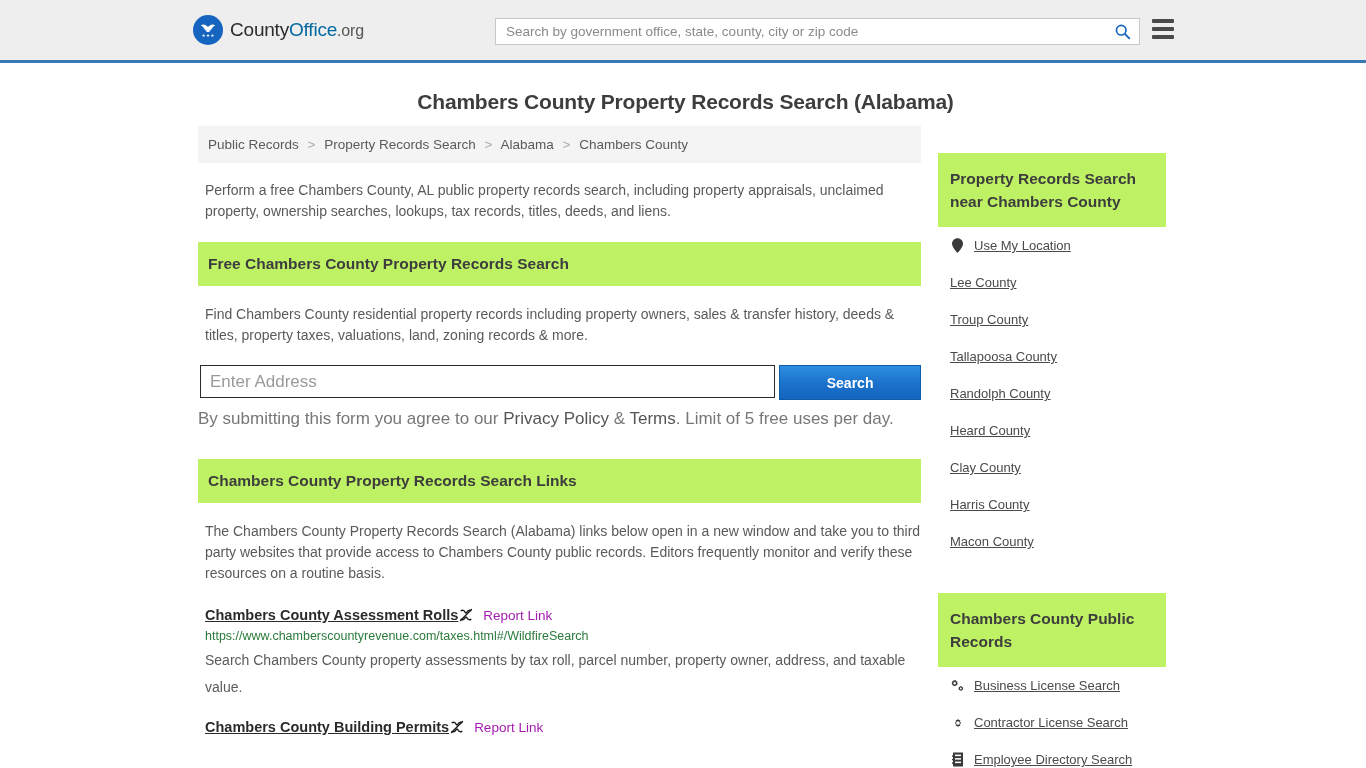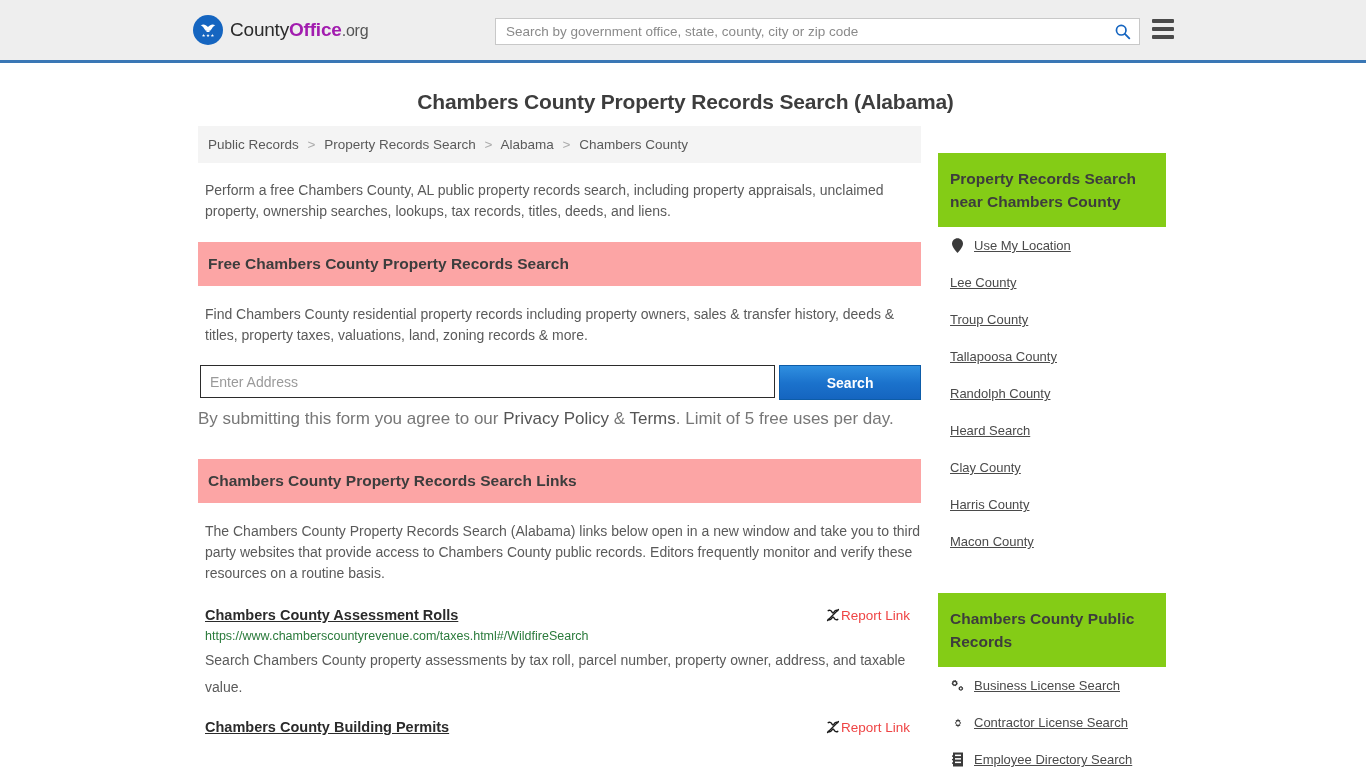--- a/index.html
+++ b/index.html
@@ -36,21 +36,21 @@
     justify-content: center;
     flex-shrink: 0;
   }
   .logo-text {
     margin-left: 7px;
     font-size: 19px;
     letter-spacing: -0.2px;
     color: #2b2b2b;
     white-space: nowrap;
   }
-  .logo-text .bold { font-weight: bold; color: #a21caf; }
+  .logo-text .bold { font-weight: normal; color: #0369a1; }
   .logo-text .dim { color: #555555; font-size: 16px; }
 
   .search-shell {
     position: absolute;
     left: 495px;
     top: 18px;
     width: 645px;
     height: 27px;
     background: #ffffff;
     border: 1px solid #c8c8c8;
@@ -121,21 +121,21 @@
   .breadcrumb .sep { color: #aaaaaa; margin: 0 5px; }
 
   .intro {
     font-size: 14px;
     line-height: 21px;
     color: #5a5a5a;
     margin: 17px 0 20px 7px;
   }
 
   .section-head {
-    background: #fca5a5;
+    background: #bef264;
     padding: 13px 10px;
     font-size: 15.5px;
     font-weight: bold;
     color: #3d3d3d;
   }
 
   .body-text {
     font-size: 14px;
     line-height: 21px;
     color: #5a5a5a;
@@ -147,21 +147,21 @@
   .form-row {
     display: flex;
     margin: 19px 0 0 2px;
     width: 721px;
   }
   .addr-input {
     width: 576px;
     height: 33px;
     border: 1px solid #2b2b2b;
     font-family: "Liberation Sans", sans-serif;
-    font-size: 14px;
+    font-size: 17px;
     color: #333333;
     padding: 0 9px;
     outline: none;
     background: #ffffff;
   }
   .addr-input::placeholder { color: #9a9a9a; }
   .submit-btn {
     width: 142px;
     height: 35px;
     margin-left: 4px;
@@ -180,54 +180,55 @@
     margin: 9px 2px 0 0;
     width: 721px;
   }
   .legal a { color: #555555; }
 
   
   .result { margin: 23px 0 0 7px; position: relative; }
   .result-head {
     display: flex;
     align-items: flex-start;
-    justify-content: space-between;
+    justify-content: flex-start;
   }
   .result-title {
     font-size: 14.5px;
     font-weight: bold;
     color: #2b2b2b;
     text-decoration: underline;
     cursor: pointer;
   }
   .report-link {
     display: flex;
     align-items: center;
+    gap: 9px;
     font-size: 13.5px;
-    color: #ef4444;
+    color: #a21caf;
     cursor: pointer;
     white-space: nowrap;
     margin-right: 11px;
   }
   .result-url {
     font-size: 12.5px;
     color: #2a7a3b;
     margin-top: 6px;
   }
   .result-desc {
     font-size: 14px;
     line-height: 27px;
     color: #5a5a5a;
     margin-top: 4px;
   }
 
   
   .side-card { margin-top: 27px; }
   .side-head {
-    background: #84cc16;
+    background: #bef264;
     padding: 14px 12px;
     font-size: 15.5px;
     font-weight: bold;
     color: #3d3d3d;
     line-height: 23px;
   }
   .side-list { padding: 0 12px; }
   .side-item {
     display: flex;
     align-items: center;
@@ -376,21 +377,21 @@
           <div class="side-item">
             <a>Troup County</a>
           </div>
           <div class="side-item">
             <a>Tallapoosa County</a>
           </div>
           <div class="side-item">
             <a>Randolph County</a>
           </div>
           <div class="side-item">
-            <a>Heard Search</a>
+            <a>Heard County</a>
           </div>
           <div class="side-item">
             <a>Clay County</a>
           </div>
           <div class="side-item">
             <a>Harris County</a>
           </div>
           <div class="side-item">
             <a>Macon County</a>
           </div>

